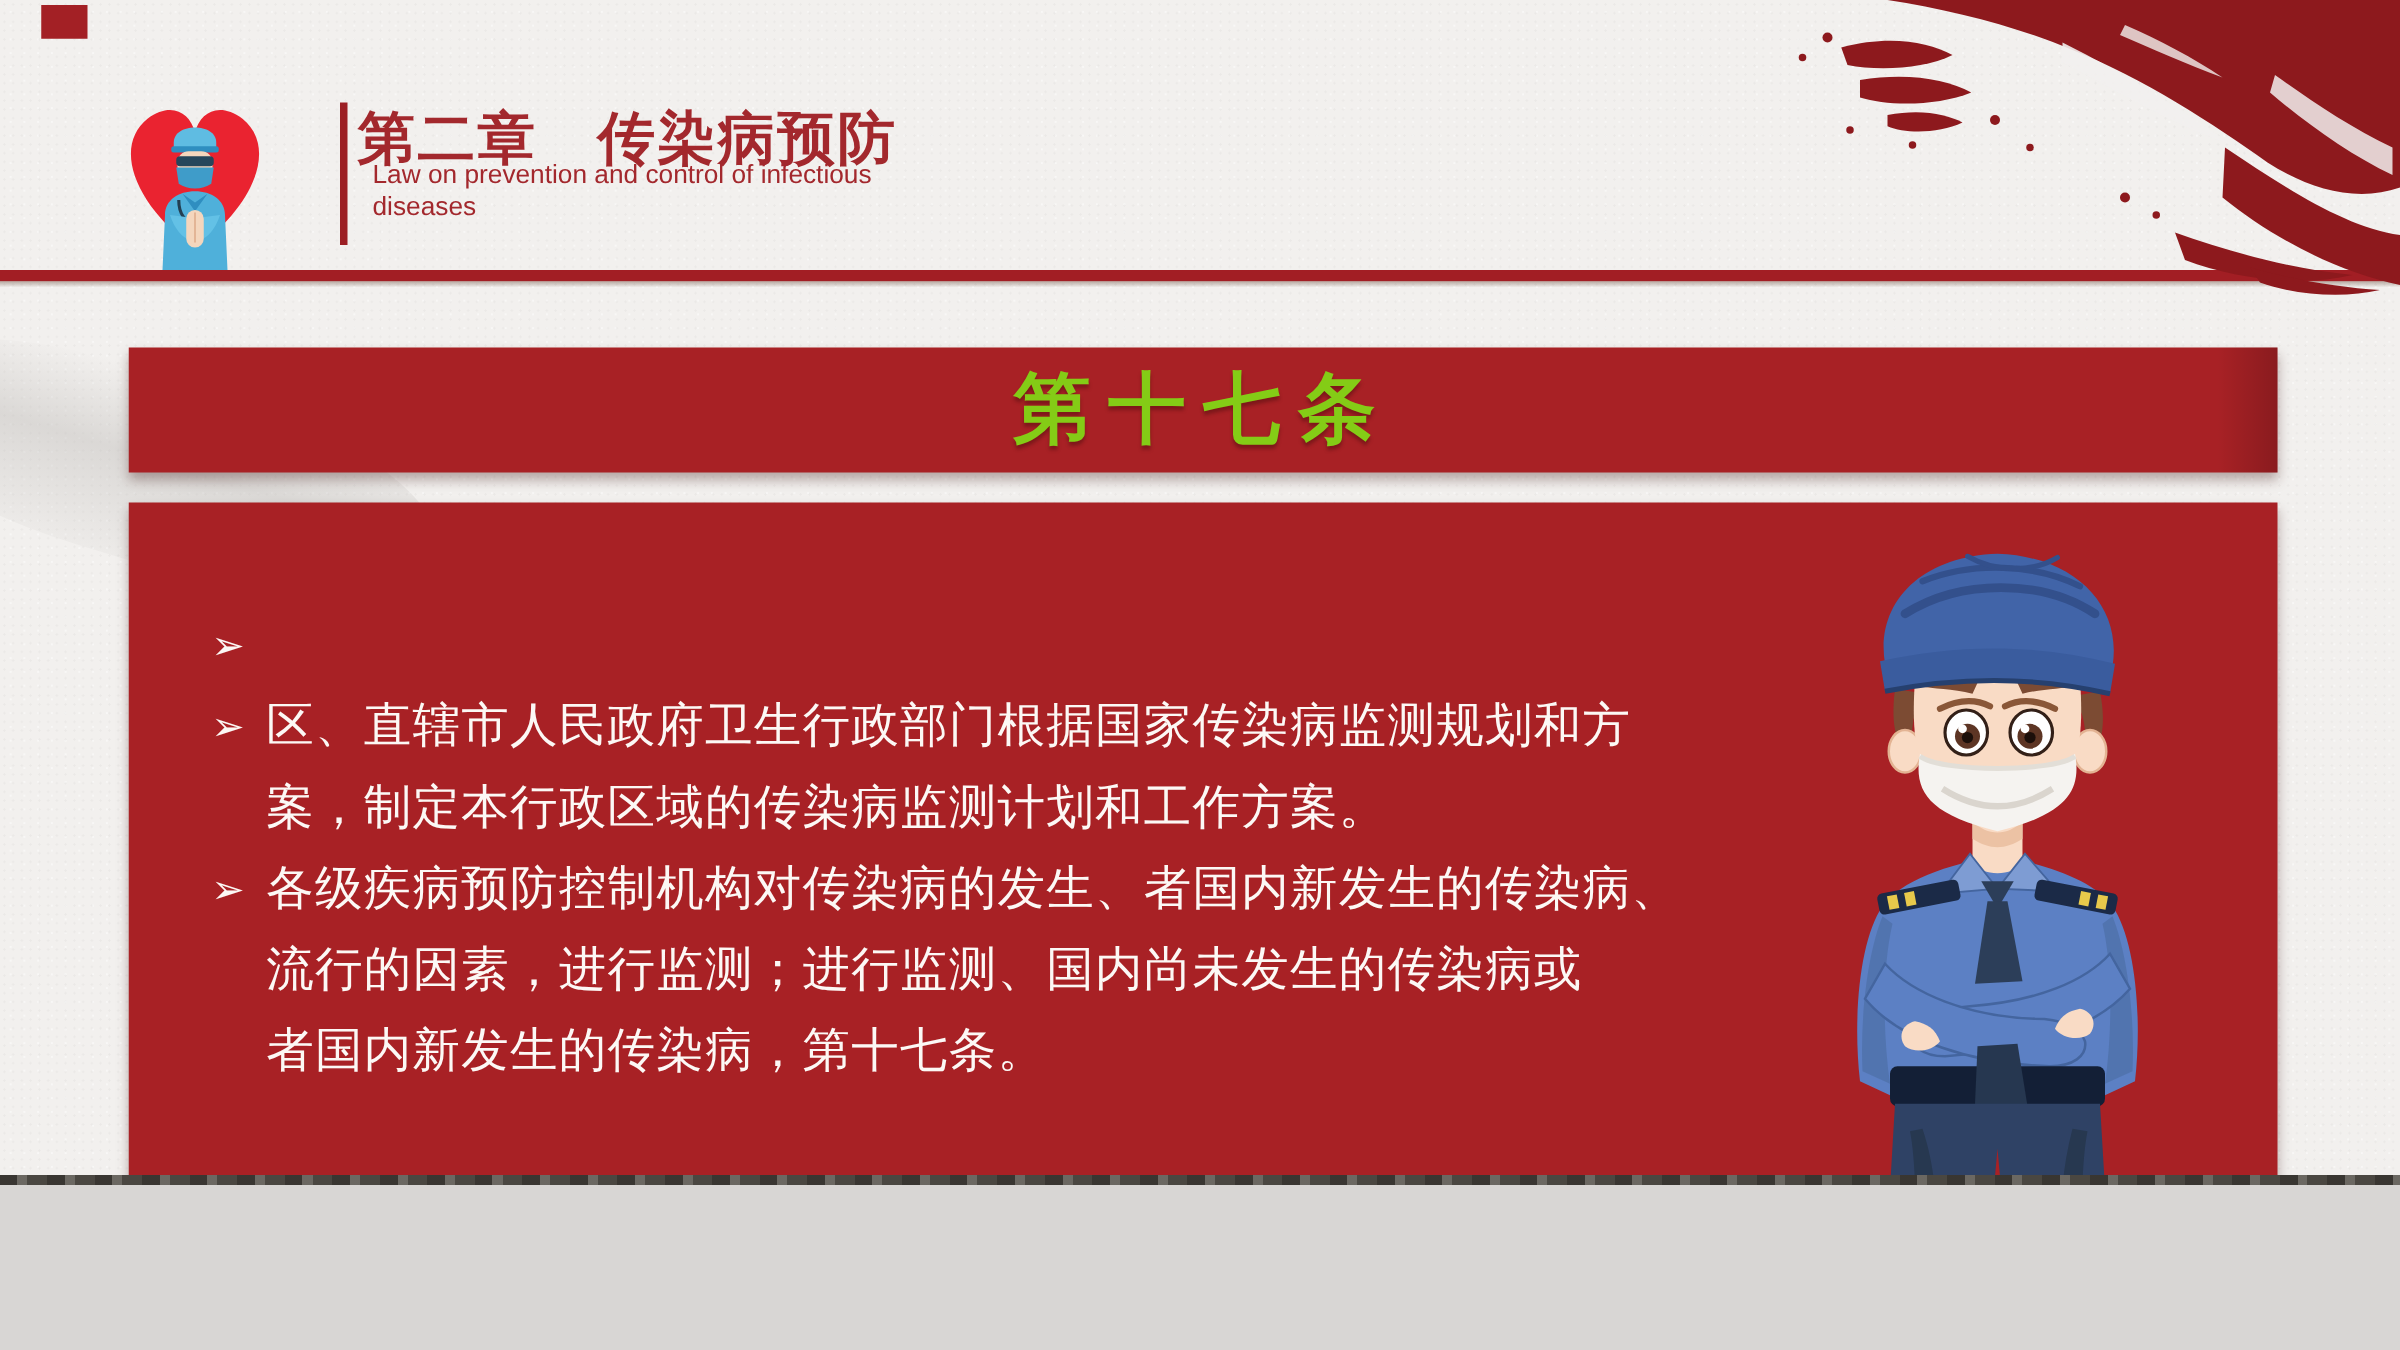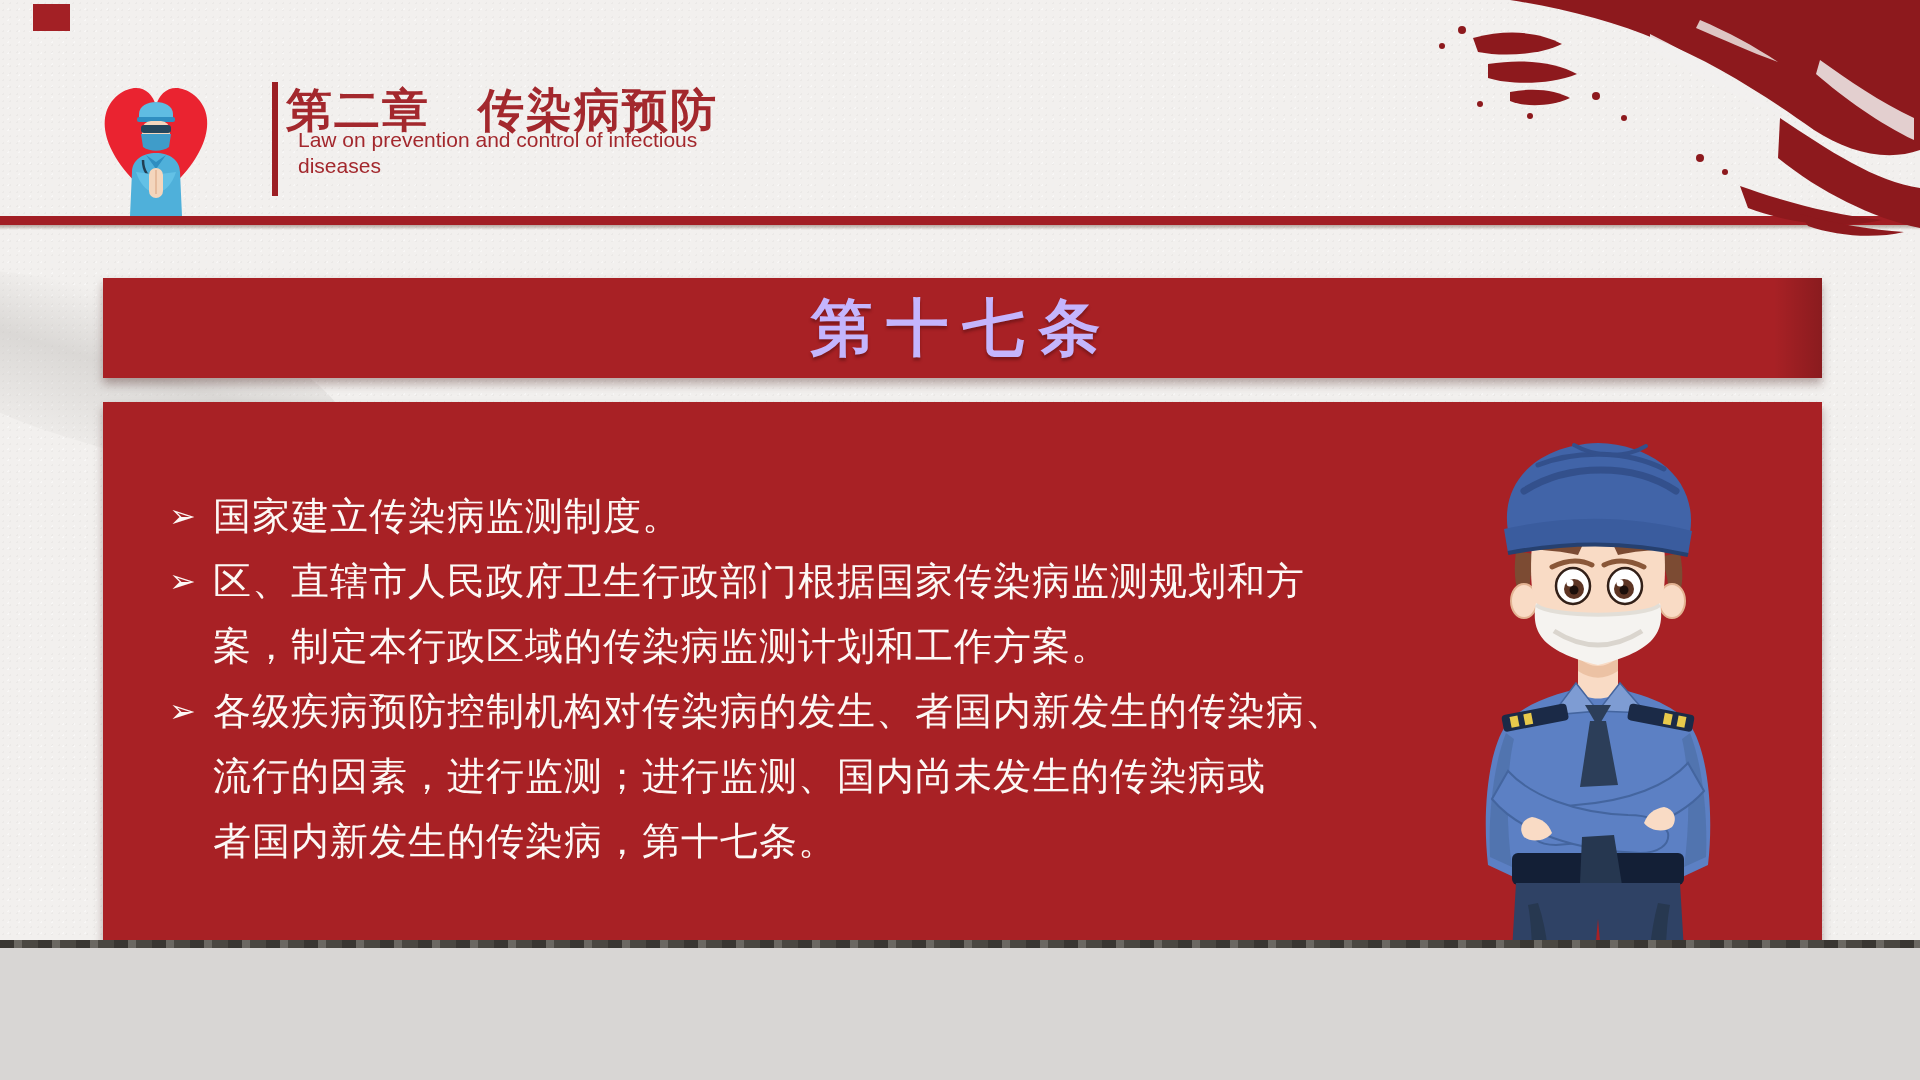--- a/index.html
+++ b/index.html
@@ -28,21 +28,21 @@
     color:var(--title-red,#A3282D);letter-spacing:2px;white-space:nowrap;}
   .chapter-subtitle{position:absolute;left:298px;top:127px;font-size:21px;line-height:26px;
     color:var(--title-red,#A3282D);font-weight:400;}
   .top-divider{position:absolute;left:0;top:216px;width:1920px;height:9px;background:var(--divider,#A21E24);}
   .top-divider-shadow{position:absolute;left:0;top:225px;width:1920px;height:5px;
     background:linear-gradient(to bottom,rgba(110,80,65,.45),rgba(110,80,65,0));}
   .grunge{position:absolute;right:0;top:0;width:740px;height:240px;}
   
   .banner{position:absolute;left:103px;top:278px;width:1719px;height:100px;background:var(--accent,#A82125);
     box-shadow:0 6px 9px rgba(70,30,25,.35);}
-  .banner-title{width:100%;height:100px;line-height:100px;text-align:center;color:#c4b5fd;
+  .banner-title{width:100%;height:100px;line-height:100px;text-align:center;color:#84cc16;
     font-family:"Liberation Serif","DejaVu Serif",serif;font-weight:bold;font-size:62px;letter-spacing:14px;
     text-shadow:0 3px 3px rgba(60,10,10,.4);}
   .banner-edge-shade{position:absolute;right:0;top:0;width:48px;height:100%;
     background:linear-gradient(to right,rgba(0,0,0,0),rgba(0,0,0,.18));}
   
   .panel{position:absolute;left:103px;top:402px;width:1719px;height:584px;background:var(--accent,#A82125);
     box-shadow:0 6px 9px rgba(70,30,25,.35);overflow:hidden;}
   .bullet-list{position:absolute;left:66px;top:82px;width:1200px;}
   .bullet{display:flex;align-items:flex-start;}
   .bullet .marker{flex:0 0 30px;font-size:32px;line-height:65px;color:var(--text-on-red,#FCF8F5);
@@ -121,23 +121,20 @@
   <div class="banner">
     <div class="banner-title">第十七条</div>
     <div class="banner-edge-shade"></div>
   </div>
 
   <div class="panel">
     <div class="bullet-list">
 
       <div class="bullet">
         <span class="marker">➢</span>
-        <div class="lines">
-          <div>国家建立传染病监测制度。</div>
-        </div>
       </div>
 
       <div class="bullet">
         <span class="marker">➢</span>
         <div class="lines">
           <div>区、直辖市人民政府卫生行政部门根据国家传染病监测规划和方</div>
           <div>案，制定本行政区域的传染病监测计划和工作方案。</div>
         </div>
       </div>
 

